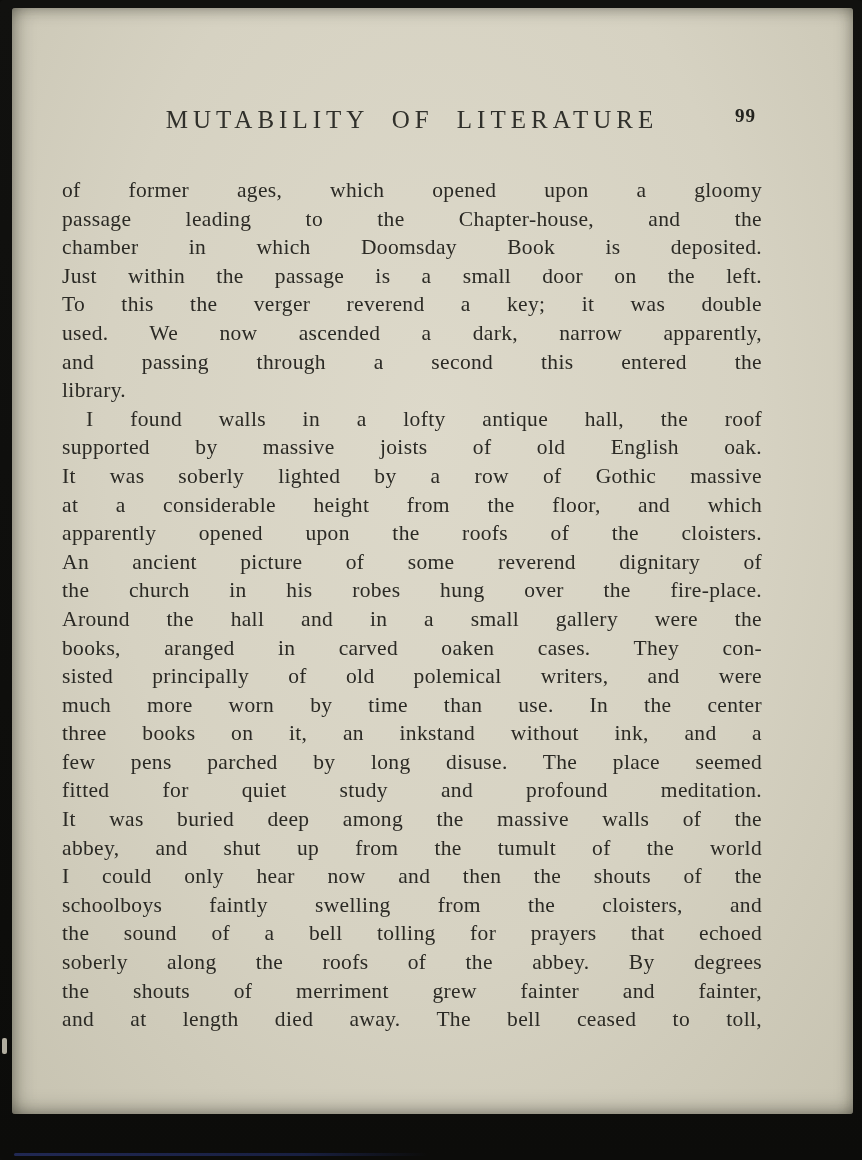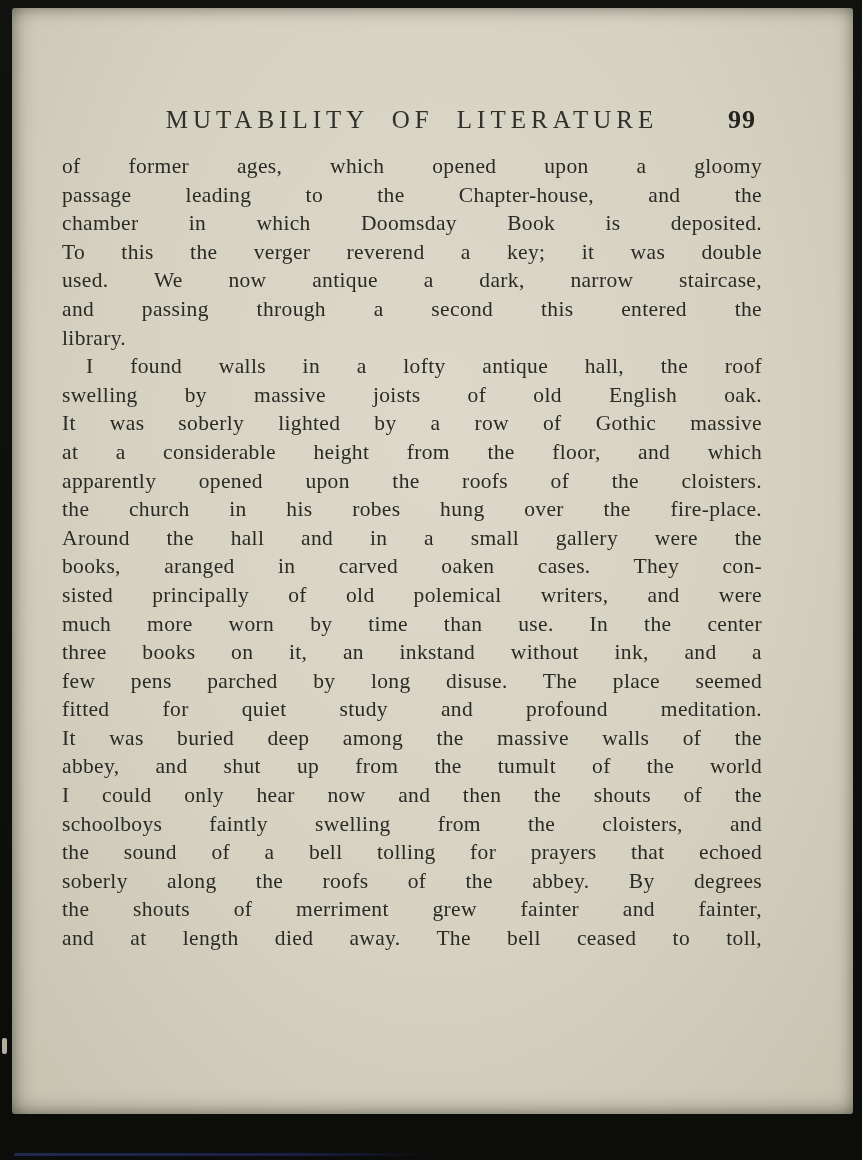--- a/index.html
+++ b/index.html
@@ -45,26 +45,26 @@
     font-size:25px;
     letter-spacing:5px;
     word-spacing:12px;
     color:#30302b;
     height:34px;
     white-space:nowrap;
   }
   .page-num{
     position:absolute;right:6px;top:-1px;
     font-weight:bold;
-    font-size:26px;
+    font-size:19px;
     letter-spacing:1px;
     color:#23231e;
   }
   .textblock{
-    margin-top:12px;
+    margin-top:36px;
     font-size:21.5px;
     letter-spacing:.35px;
     line-height:28.6px;
   }
   .line{
     text-align:justify;
     min-height:28.6px;
   }
   .line.just{
     text-align-last:justify;
@@ -80,29 +80,31 @@
   <div class="paper">
     <div class="content">
       <div class="page-header">
         <span>MUTABILITY OF LITERATURE</span>
         <span class="page-num">99</span>
       </div>
       <div class="textblock">
           <div class="line just">of former ages, which opened upon a gloomy</div>
           <div class="line just">passage leading to the Chapter-house, and the</div>
           <div class="line just">chamber in which Doomsday Book is deposited.</div>
+          <div class="line just">Just within the passage is a small door on the left.</div>
           <div class="line just">To this the verger reverend a key; it was double</div>
-          <div class="line just">used.  We now antique a dark, narrow staircase,</div>
+          <div class="line just">used.  We now ascended a dark, narrow apparently,</div>
           <div class="line just">and passing through a second this entered the</div>
           <div class="line">library.</div>
           <div class="line just indent">I found walls in a lofty antique hall, the roof</div>
-          <div class="line just">swelling by massive joists of old English oak.</div>
+          <div class="line just">supported by massive joists of old English oak.</div>
           <div class="line just">It was soberly lighted by a row of Gothic massive</div>
           <div class="line just">at a considerable height from the floor, and which</div>
           <div class="line just">apparently opened upon the roofs of the cloisters.</div>
+          <div class="line just">An ancient picture of some reverend dignitary of</div>
           <div class="line just">the church in his robes hung over the fire-place.</div>
           <div class="line just">Around the hall and in a small gallery were the</div>
           <div class="line just">books, aranged in carved oaken cases.  They con-</div>
           <div class="line just">sisted principally of old polemical writers, and were</div>
           <div class="line just">much more worn by time than use.  In the center</div>
           <div class="line just">three books on it, an inkstand without ink, and a</div>
           <div class="line just">few pens parched by long disuse.  The place seemed</div>
           <div class="line just">fitted for quiet study and profound meditation.</div>
           <div class="line just">It was buried deep among the massive walls of the</div>
           <div class="line just">abbey, and shut up from the tumult of the world</div>

